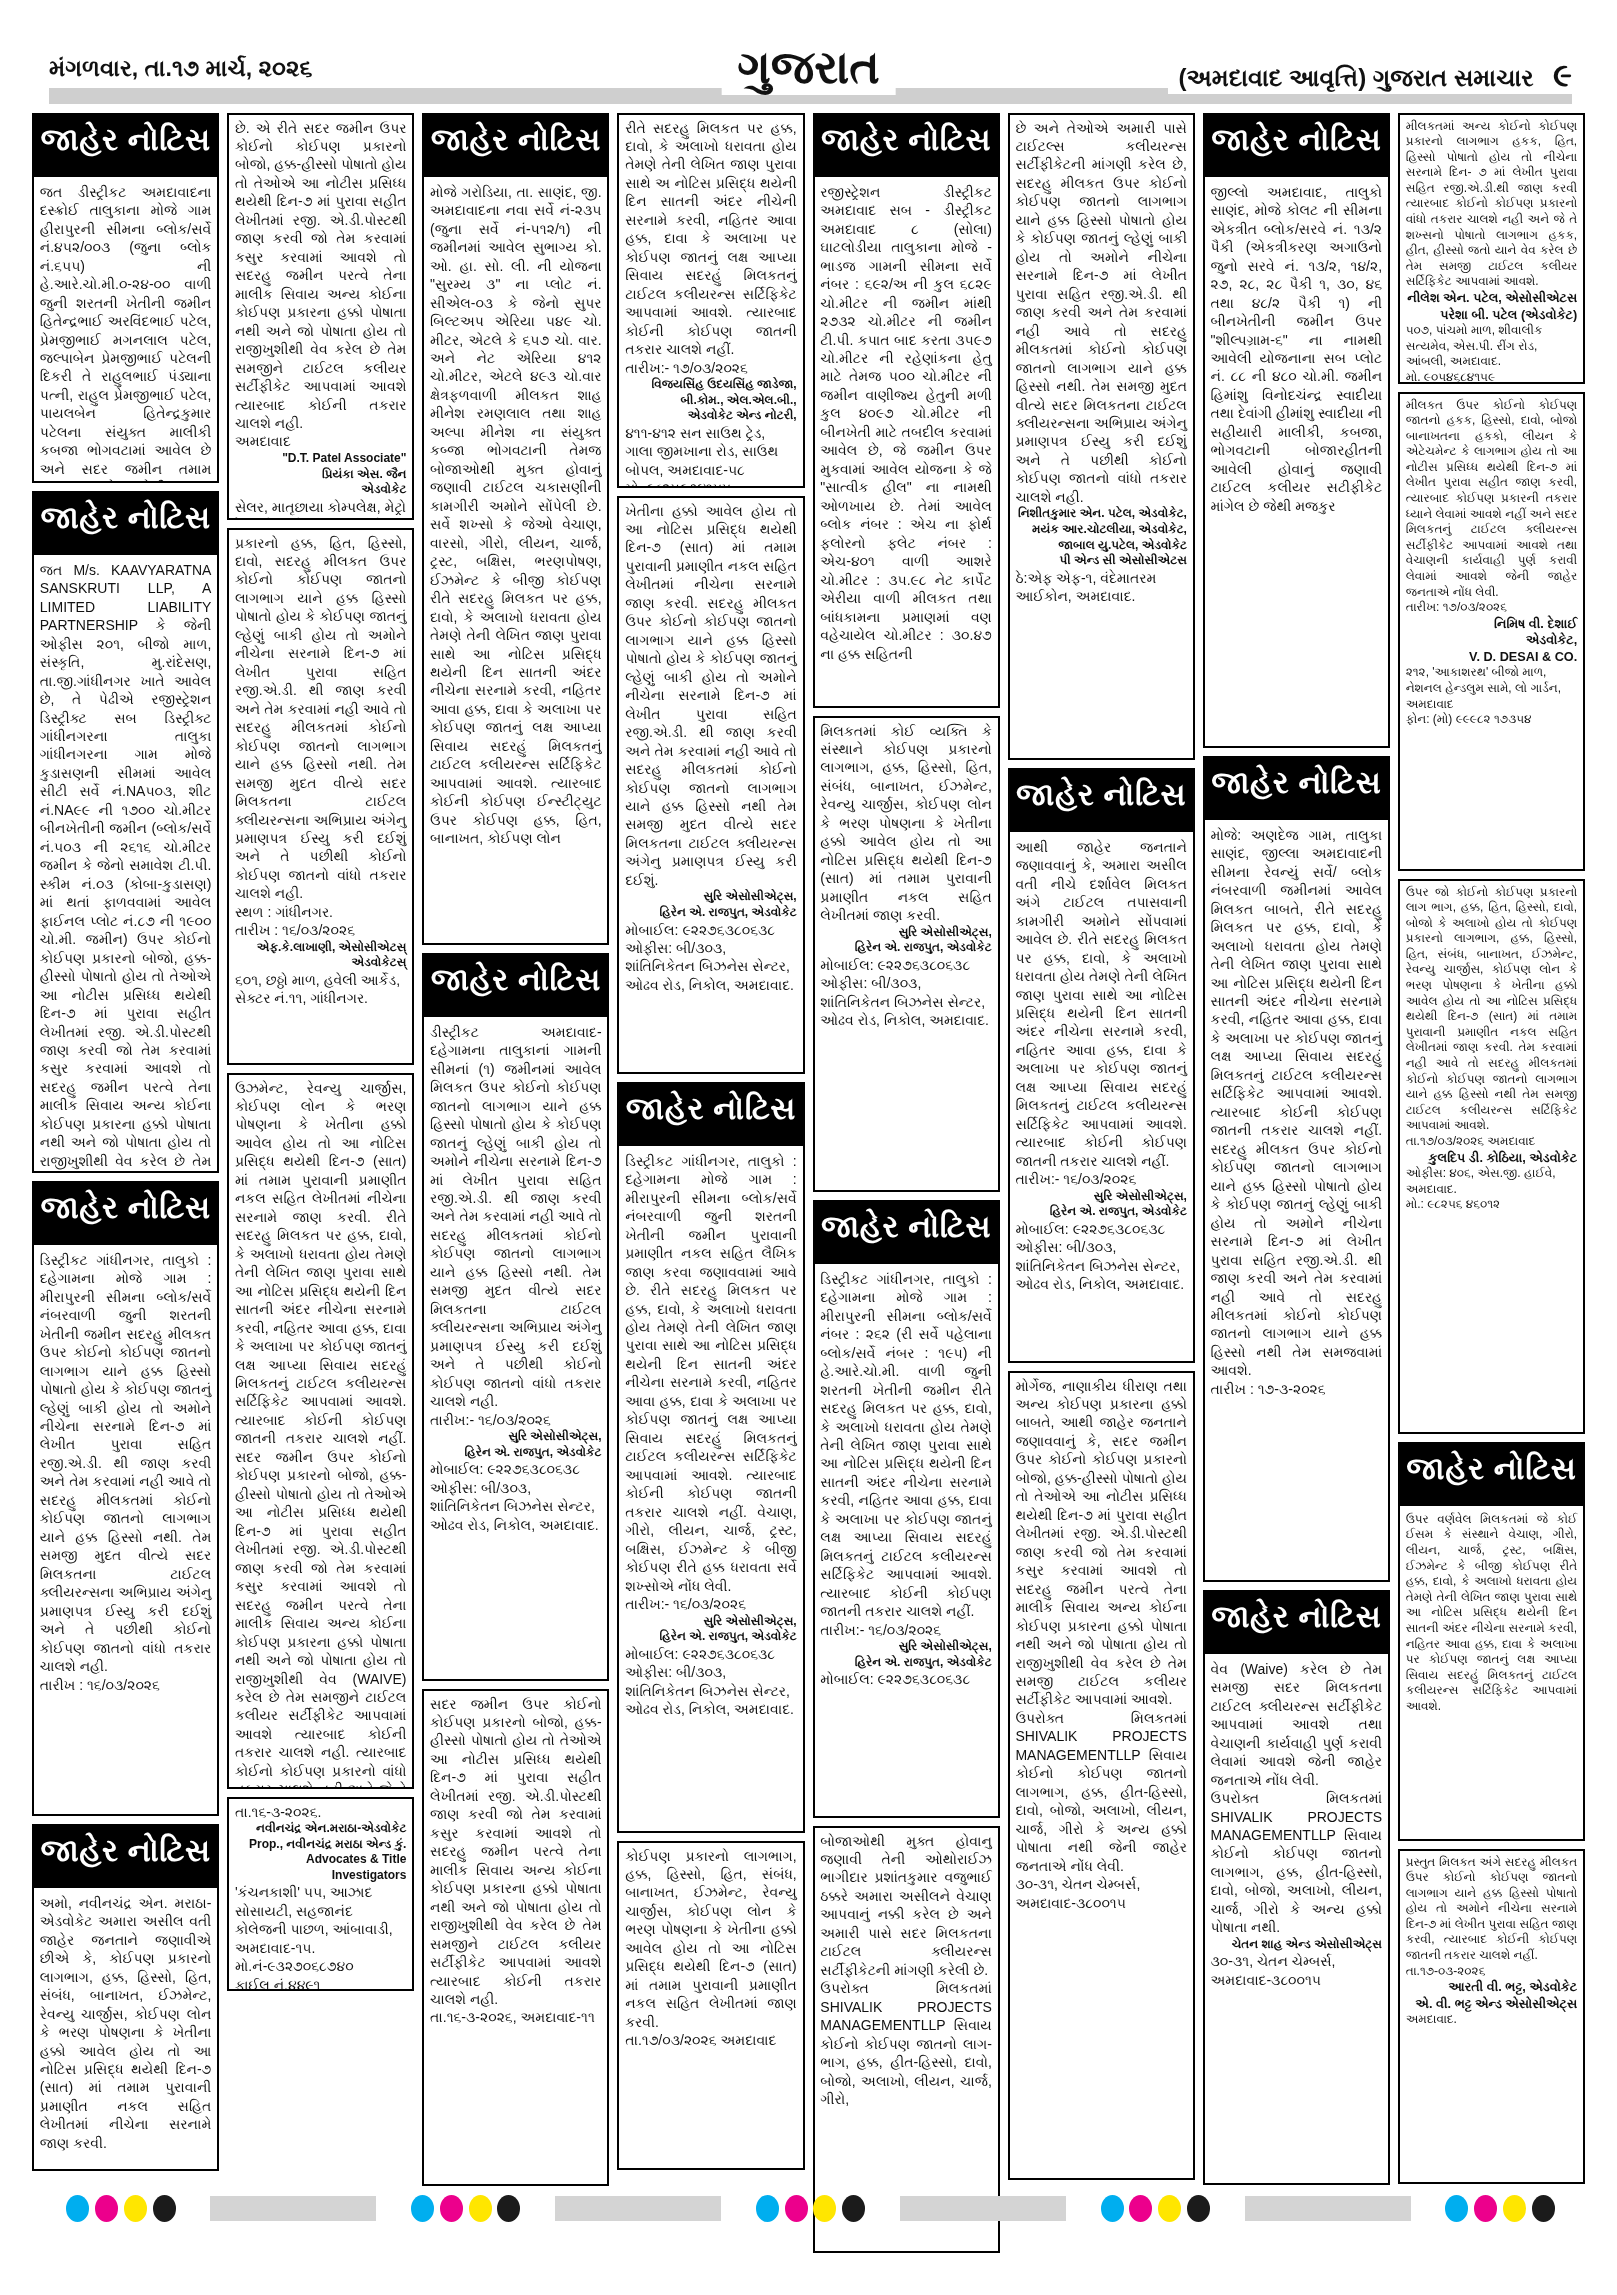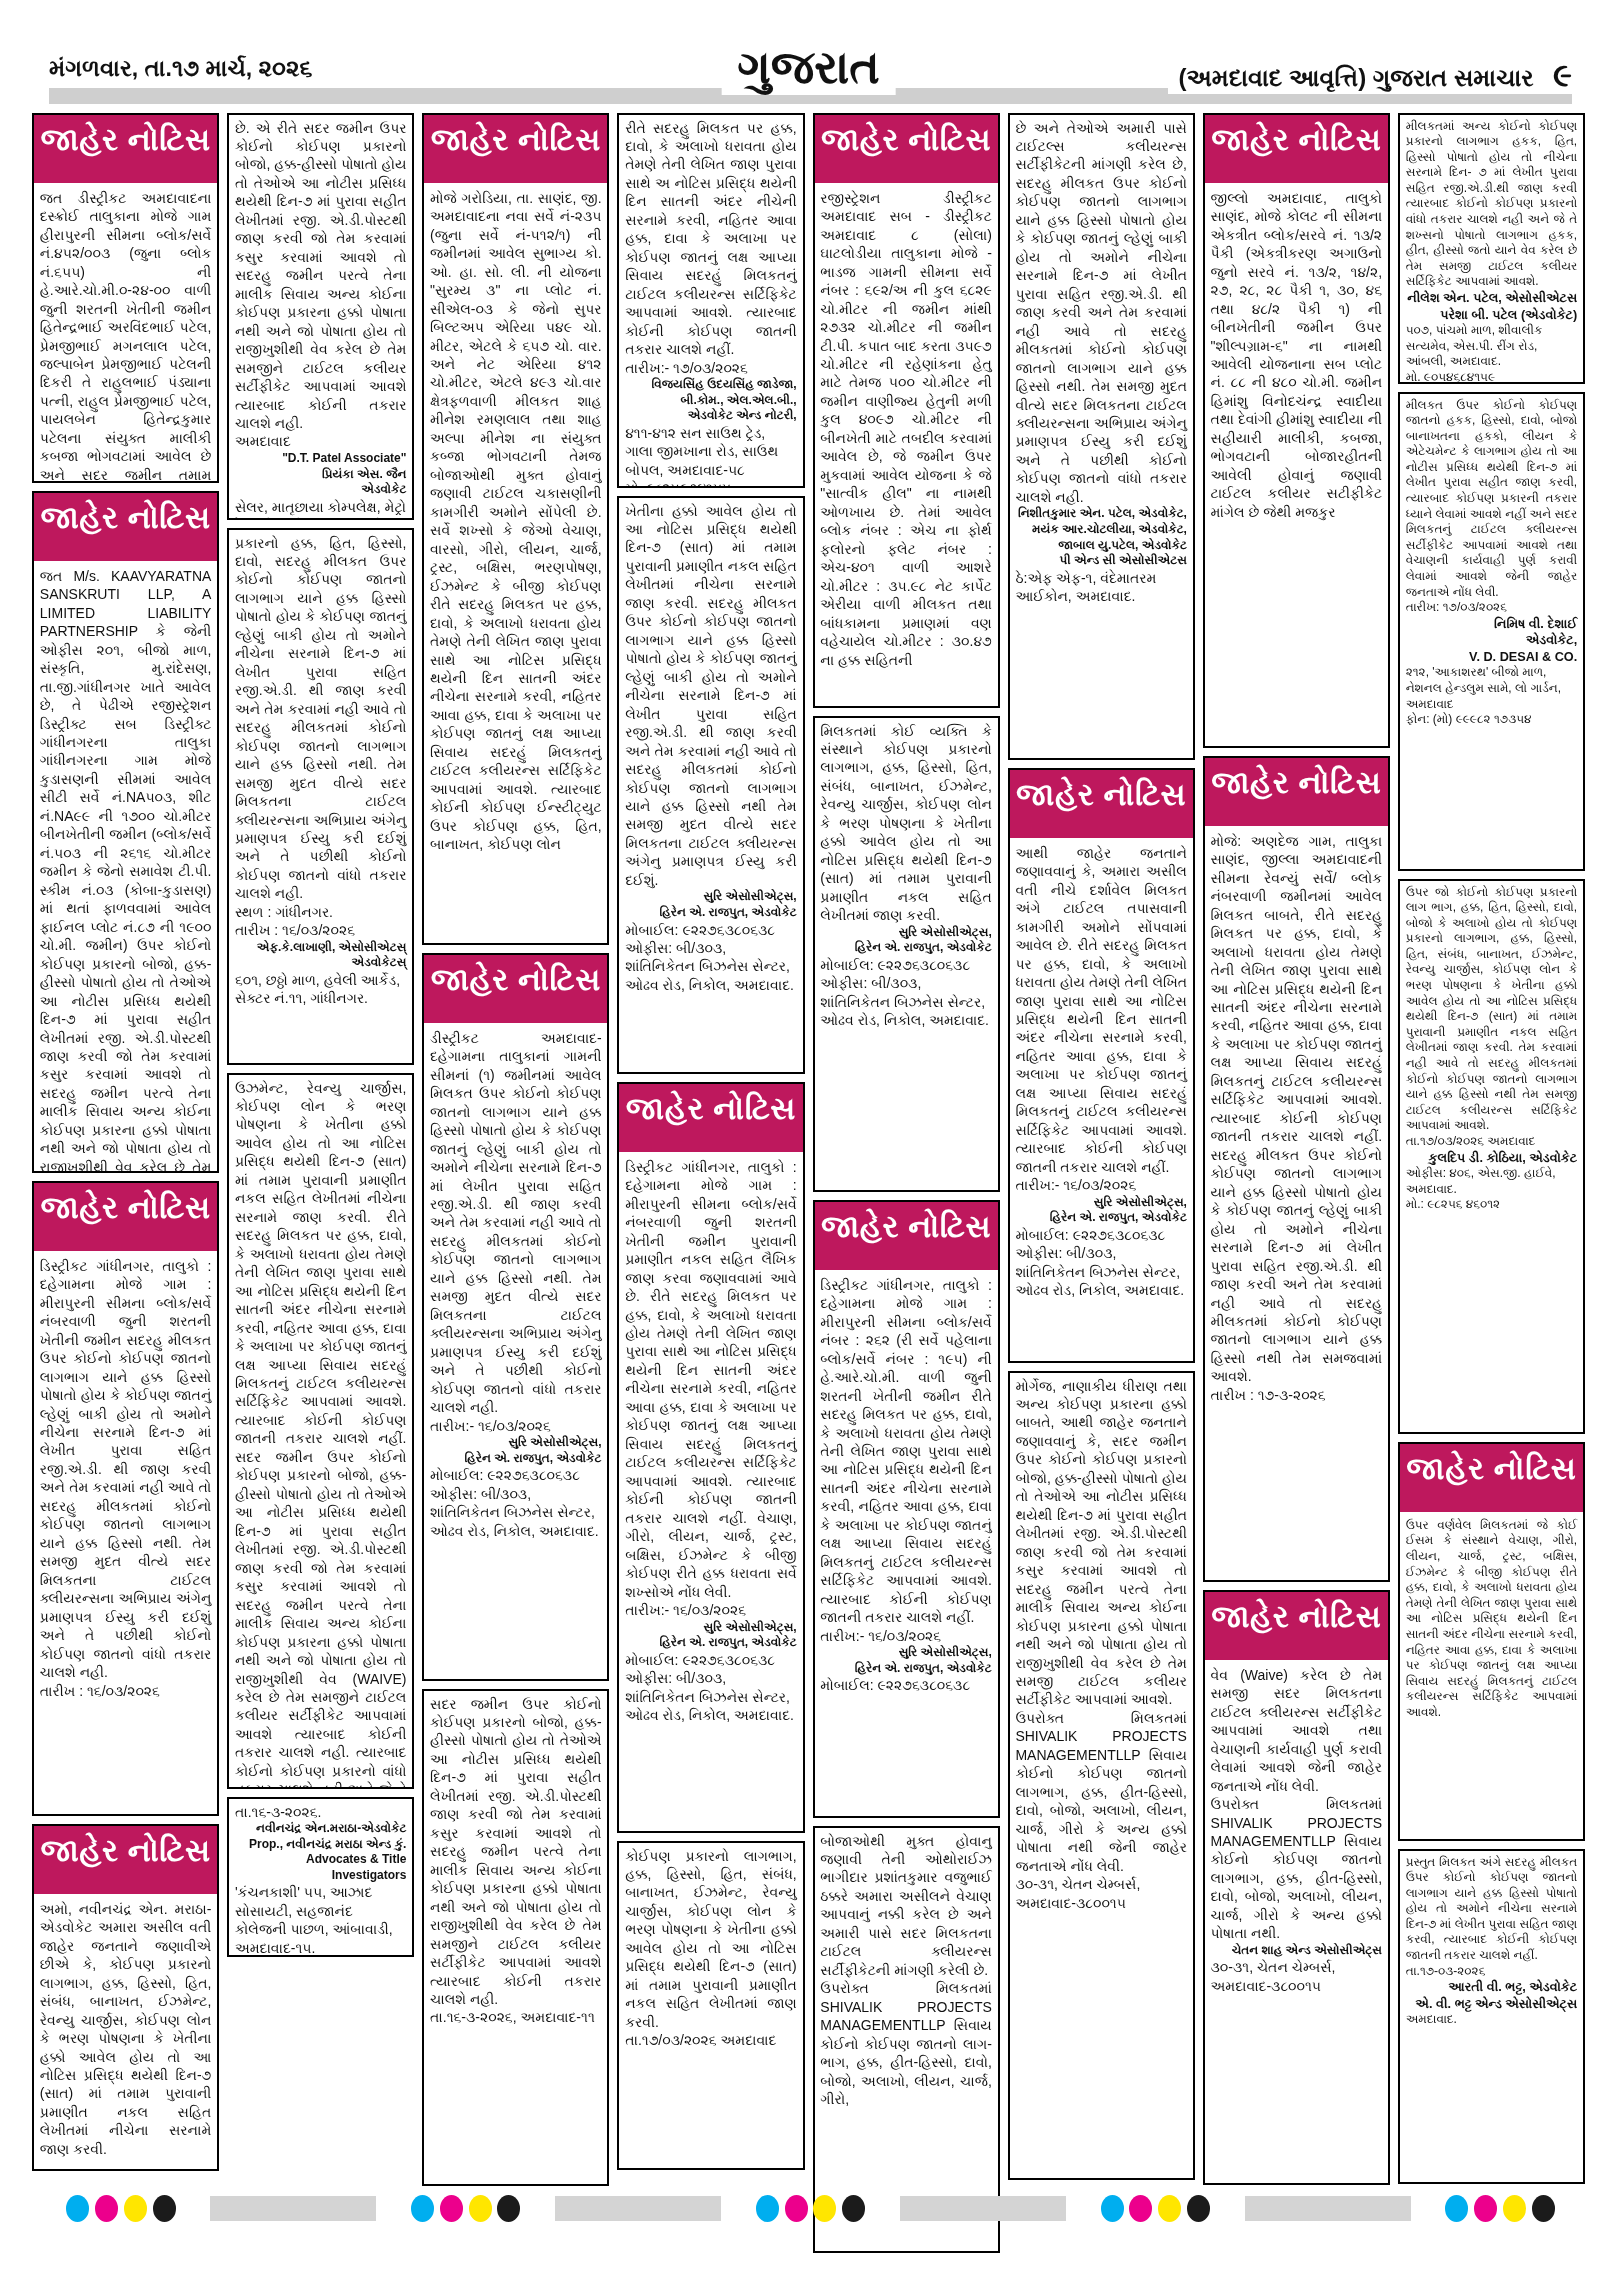--- a/index.html
+++ b/index.html
@@ -11,22 +11,22 @@
   .mh-section{position:absolute;left:50%;transform:translateX(-50%);top:40px;font-size:46px;
               font-weight:bold;background:#fff;padding:0 16px;z-index:2;}
   .mh-right{position:absolute;right:45px;top:57px;font-size:24px;font-weight:bold;z-index:2;
             background:#fff;padding-left:10.4px;}
   .mh-right .pgnum{font-size:32px;margin-left:12.7px;}
   
   .cols{position:absolute;left:32px;right:32px;top:113px;height:2079px;display:flex;gap:8px;}
   .col{flex:1 1 0;display:flex;flex-direction:column;gap:8px;min-width:0;}
   .block{border:2.9px solid #000;background:#fff;box-sizing:border-box;
          padding:3.5px 5.8px;overflow:hidden;flex:none;}
-  .nh{background:#be185d;color:#fff;text-align:center;font-weight:bold;font-size:31px;
-      margin:-3.5px -5.8px 5.8px -5.8px;padding:7px 0 25px 0;letter-spacing:0.6px;}
+  .nh{background:#000000;color:#fff;text-align:center;font-weight:bold;font-size:31px;
+      margin:-3.5px -5.8px 5.8px -5.8px;padding:7px 0 19px 0;letter-spacing:0.6px;}
   .nb{font-size:14px;line-height:1.32;text-align:justify;white-space:pre-line;}
   .sig{font-size:12px;line-height:1.3;font-weight:bold;text-align:right;}
   .addr{font-size:14px;line-height:1.32;text-align:left;white-space:pre-line;}
   .sm .nb,.sm .addr{font-size:12px;line-height:1.3;}
   .sm .sig{font-size:12.7px;}
   
   .regstrip{position:absolute;left:49px;right:45px;top:2195px;height:26.6px;
             display:flex;align-items:center;}
   .dotgrp{display:flex;gap:5.8px;margin:0 17.3px;}
   .dot{width:23px;height:26.6px;border-radius:50%;}
@@ -80,21 +80,21 @@
           <div class="nb">પ્રકારનો હક્ક, હિત, હિસ્સો, દાવો, સદરહુ મીલકત ઉપર કોઈનો કોઈપણ જાતનો લાગભાગ યાને હક્ક હિસ્સો પોષાતો હોય કે કોઈપણ જાતનું લ્હેણું બાકી હોય તો અમોને નીચેના સરનામે દિન-૭ માં લેખીત પુરાવા સહિત રજી.એ.ડી. થી જાણ કરવી અને તેમ કરવામાં નહી આવે તો સદરહુ મીલકતમાં કોઈનો કોઈપણ જાતનો લાગભાગ યાને હક્ક હિસ્સો નથી. તેમ સમજી મુદત વીત્યે સદર મિલકતના ટાઈટલ ક્લીયરન્સના અભિપ્રાય અંગેનુ પ્રમાણપત્ર ઈસ્યુ કરી દઈશું અને તે પછીથી કોઈનો કોઈપણ જાતનો વાંધો તકરાર ચાલશે નહી.
 સ્થળ : ગાંધીનગર.
 તારીખ : ૧૬/૦૩/૨૦૨૬</div>
           <div class="sig">એફ.કે.લાખાણી, એસોસીએટસ્</div>
           <div class="sig">એડવોકેટસ્</div>
           <div class="addr">૬૦૧, છઠ્ઠો માળ, હવેલી આર્કેડ, સેક્ટર નં.૧૧, ગાંધીનગર.</div>
         </div>
         <div class="block" style="height: 716px;">
           <div class="nb">ઉઝમેન્ટ, રેવન્યુ ચાર્જીસ, કોઈપણ લોન કે ભરણ પોષણના કે ખેતીના હક્કો આવેલ હોય તો આ નોટિસ પ્રસિદ્ધ થયેથી દિન-૭ (સાત) માં તમામ પુરાવાની પ્રમાણીત નકલ સહિત લેખીતમાં નીચેના સરનામે જાણ કરવી. રીતે સદરહુ મિલકત પર હક્ક, દાવો, કે અલાખો ધરાવતા હોય તેમણે તેની લેખિત જાણ પુરાવા સાથે આ નોટિસ પ્રસિદ્ધ થયેની દિન સાતની અંદર નીચેના સરનામે કરવી, નહિતર આવા હક્ક, દાવા કે અલાખા પર કોઈપણ જાતનું લક્ષ આપ્યા સિવાય સદરહું મિલકતનું ટાઈટલ કલીયરન્સ સર્ટિફિકેટ આપવામાં આવશે. ત્યારબાદ કોઈની કોઈપણ જાતની તકરાર ચાલશે નહીં. સદર જમીન ઉપર કોઈનો કોઈપણ પ્રકારનો બોજો, હક્ક-હીસ્સો પોષાતો હોય તો તેઓએ આ નોટીસ પ્રસિધ્ધ થયેથી દિન-૭ માં પુરાવા સહીત લેખીતમાં રજી. એ.ડી.પોસ્ટથી જાણ કરવી જો તેમ કરવામાં કસુર કરવામાં આવશે તો સદરહુ જમીન પરત્વે તેના માલીક સિવાય અન્ય કોઈના કોઈપણ પ્રકારના હક્કો પોષાતા નથી અને જો પોષાતા હોય તો રાજીખુશીથી વેવ (WAIVE) કરેલ છે તેમ સમજીને ટાઈટલ કલીયર સર્ટીફીકેટ આપવામાં આવશે ત્યારબાદ કોઈની તકરાર ચાલશે નહી. ત્યારબાદ કોઈનો કોઈપણ પ્રકારનો વાંધો તકરાર ચાલશે નહી અને જે તે શખ્સનો પોષાતો લાગભાગ હકક, હીત, હીસ્સો જતો યાને વેવ કરેલ છે તેમ સમજી ટાઈટલ કલીયર સર્ટિફિકેટ આપવામાં આવશે.</div>
         </div>
-        <div class="block" style="height: 160px;">
+        <div class="block" style="height: 194px;">
           <div class="nb">તા.૧૬-૩-૨૦૨૬.</div>
           <div class="sig">નવીનચંદ્ર એન.મરાઠા-એડવોકેટ</div>
           <div class="sig">Prop., નવીનચંદ્ર મરાઠા એન્ડ કું.</div>
           <div class="sig">Advocates &amp; Title Investigators</div>
           <div class="addr">'કંચનકાશી' ૫૫, આઝાદ સોસાયટી, સહજાનંદ કોલેજની પાછળ, આંબાવાડી, અમદાવાદ-૧૫.
 મો.નં-૯૩૨૭૦૬૮૭૪૦
 ફાઈલ નં.૪૪૯૧</div>
         </div>
       </div>
       <div class="col">

